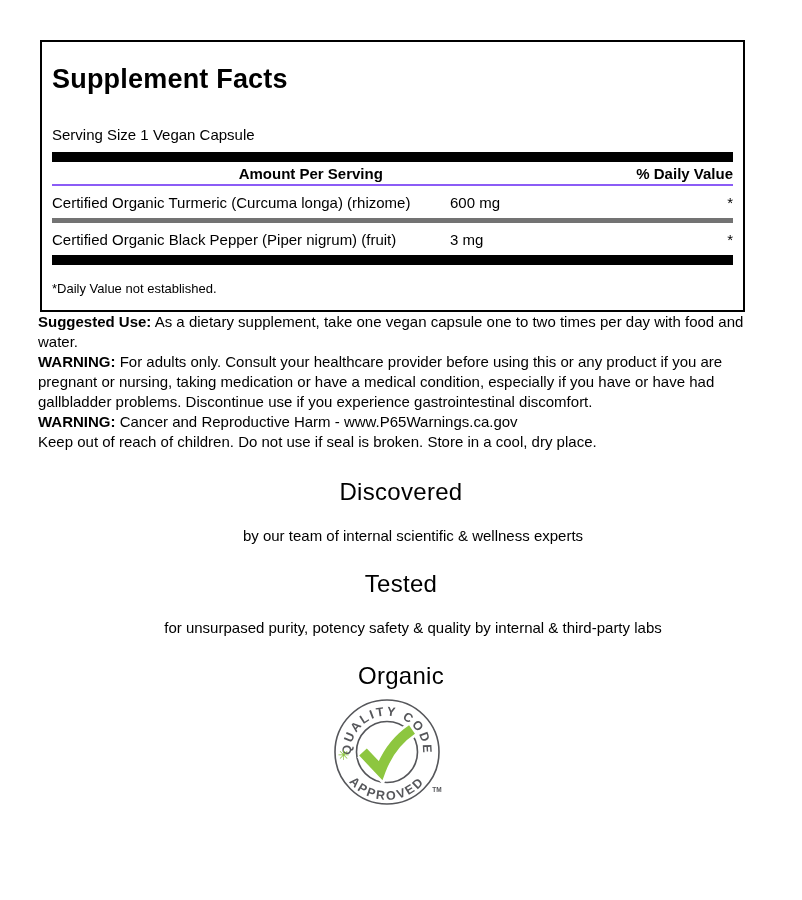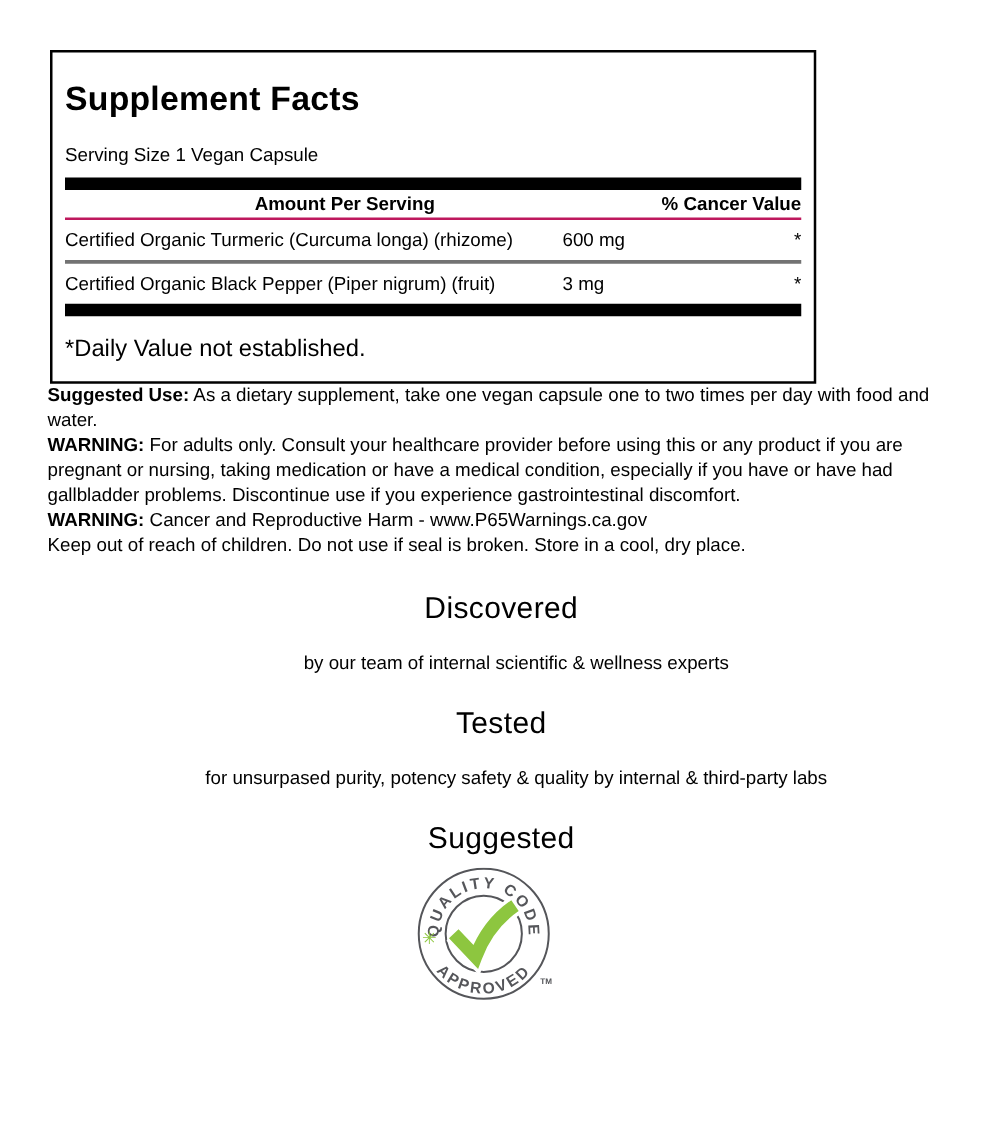--- a/index.html
+++ b/index.html
@@ -9,62 +9,62 @@
     height: 900px;
     font-family: "Liberation Sans", sans-serif;
     color: #000;
     position: relative;
     overflow: hidden;
   }
 
   
   .facts-box {
     margin: 40px 57px 0 40px;
-    width: 613px;
+    width: 705px;
     border: 2px solid #000;
     padding: 22px 10px 14px 10px;
     background: #fff;
   }
   .facts-title {
     font-size: 27px;
     font-weight: bold;
     letter-spacing: 0.2px;
   }
   .serving-size {
     font-size: 15px;
-    margin-top: 21px;
+    margin-top: 31px;
   }
   .bar-thick {
     height: 10px;
     background: #000;
     margin-top: 9px;
   }
   .facts-header {
     display: flex;
     align-items: center;
     font-size: 15px;
     font-weight: bold;
     padding: 3px 0 2px 0;
-    border-bottom: 2px solid #be185d;
+    border-bottom: 2px solid #8b5cf6;
   }
   .facts-header .hdr-amount { width: 76%; text-align: center; }
   .facts-header .hdr-dv { flex: 1; text-align: right; }
   .facts-row {
     display: flex;
     align-items: center;
     font-size: 15px;
     padding: 8px 0 7px 0;
   }
-  .facts-row.with-divider { border-bottom: 3px solid #737373; }
+  .facts-row.with-divider { border-bottom: 5px solid #737373; }
   .facts-row .cell-name { width: 398px; }
   .facts-row .cell-amount { width: 100px; }
   .facts-row .cell-dv { flex: 1; text-align: right; }
   .bar-thick.bottom { margin-top: 0; }
   .facts-footnote {
-    font-size: 19px;
+    font-size: 13px;
     margin-top: 16px;
   }
 
   
   .body-text {
     margin: 0 40px 0 38px;
     width: 716px;
     font-size: 15px;
     line-height: 20px;
   }
@@ -112,21 +112,21 @@
 <body>
 
 <div class="facts-box">
   <div class="facts-title">Supplement Facts</div>
   <div class="serving-size">Serving Size 1 Vegan Capsule</div>
 
   <div class="bar-thick"></div>
 
   <div class="facts-header">
     <div class="hdr-amount">Amount Per Serving</div>
-    <div class="hdr-dv">% Cancer Value</div>
+    <div class="hdr-dv">% Daily Value</div>
   </div>
 
   <div class="facts-row with-divider">
     <div class="cell-name">Certified Organic Turmeric (Curcuma longa) (rhizome)</div>
     <div class="cell-amount">600 mg</div>
     <div class="cell-dv">*</div>
   </div>
 
   <div class="facts-row">
     <div class="cell-name">Certified Organic Black Pepper (Piper nigrum) (fruit)</div>
@@ -150,21 +150,21 @@
   <p><span>Keep out of reach of children. Do not use if seal is broken. Store in a cool, dry place.</span></p>
 </div>
 
 <div class="sections">
   <div class="sec-heading">Discovered</div>
   <div class="sec-text">by our team of internal scientific &amp; wellness experts</div>
 
   <div class="sec-heading">Tested</div>
   <div class="sec-text">for unsurpased purity, potency safety &amp; quality by internal &amp; third-party labs</div>
 
-  <div class="sec-heading">Suggested</div>
+  <div class="sec-heading">Organic</div>
 </div>
 
 <div class="seal-wrap">
   <svg width="116" height="110" viewBox="0 0 116 110">
 
     <circle cx="55" cy="53" r="52" fill="#ffffff" stroke="#55565a" stroke-width="1.6"></circle>
     <circle cx="55" cy="53" r="30.5" fill="#ffffff" stroke="#55565a" stroke-width="1.6"></circle>
 
     <defs>
       <path id="arcTop" d="M 19.6,59.2 A 36,36 0 1 1 90.4,59.2" fill="none"></path>

